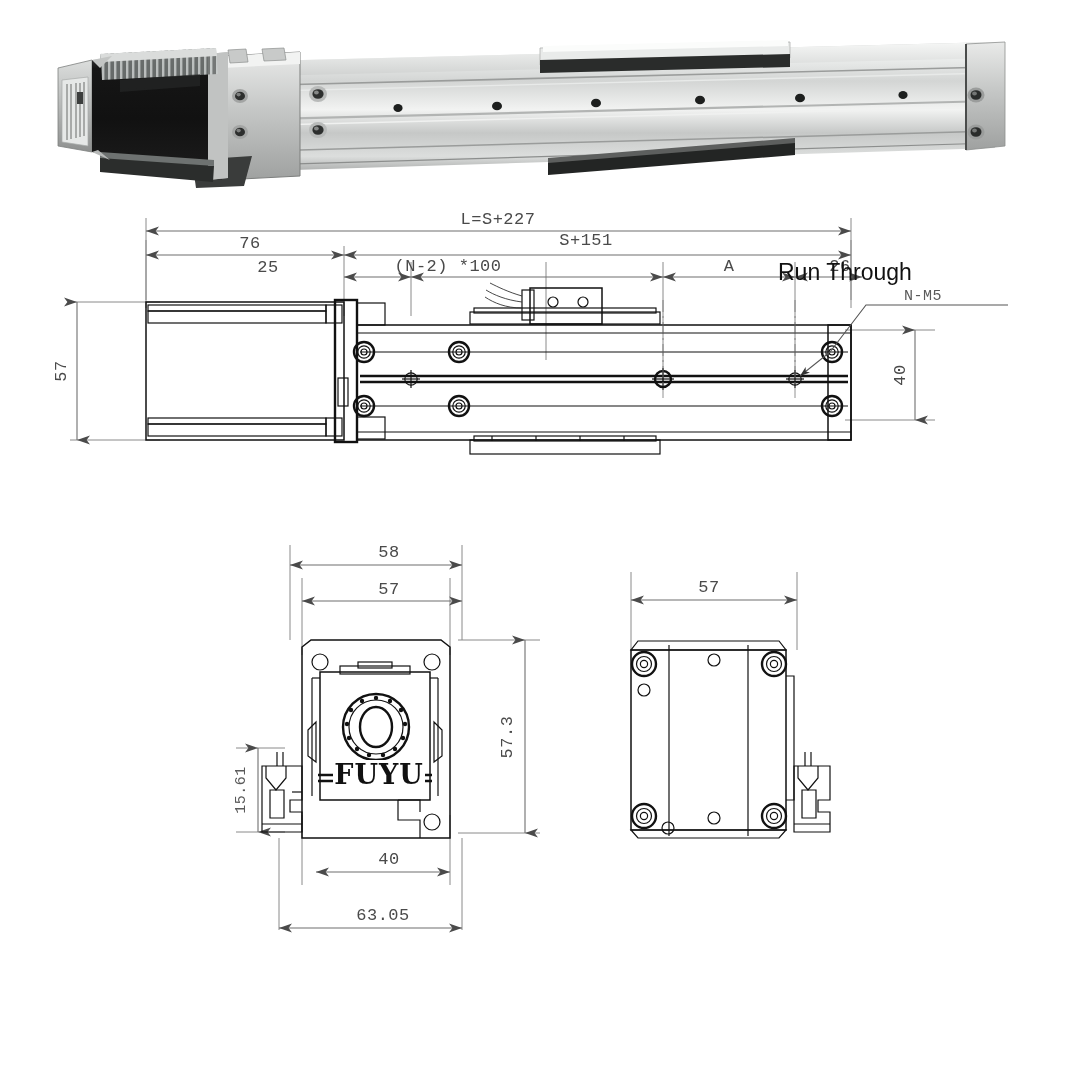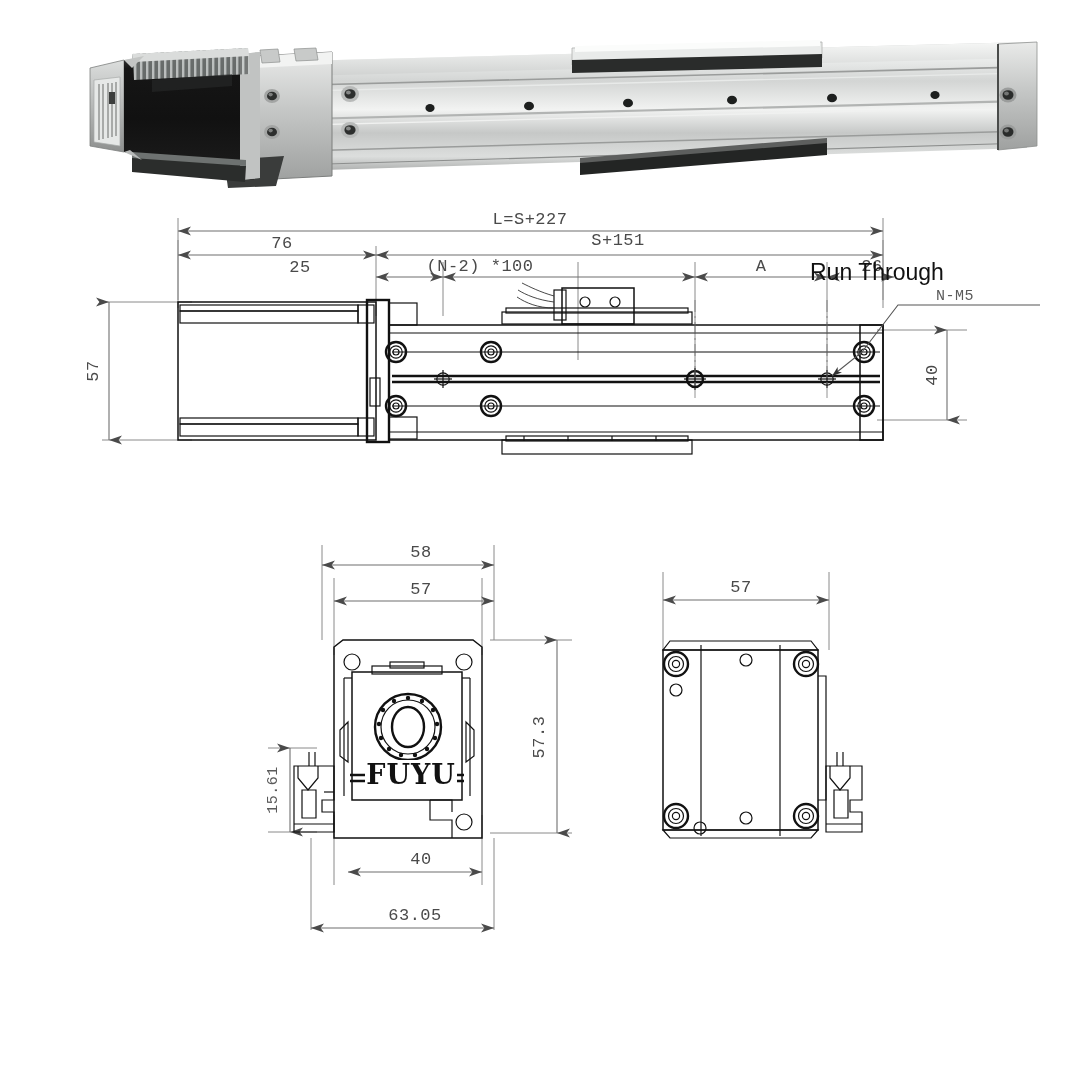--- a/index.html
+++ b/index.html
@@ -1,17 +1,17 @@
 <!DOCTYPE html>
 <html><head>
 <meta charset="utf-8">
 <style>
   html,body{margin:0;padding:0;background:#ffffff;}
   body{width:1080px;height:1080px;font-family:"Liberation Sans",sans-serif;overflow:hidden;}
-  #stage{position:relative;width:980px;height:1080px;background:#ffffff;padding-left:32px;}
+  #stage{position:relative;width:980px;height:1080px;background:#ffffff;}
   svg{display:block;}
   .dimtxt{font-family:"Liberation Mono","DejaVu Sans Mono",monospace;font-size:17px;fill:#4a4a4a;letter-spacing:0.5px;}
   .dimtxt-sm{font-family:"Liberation Mono","DejaVu Sans Mono",monospace;font-size:15px;fill:#5a5a5a;letter-spacing:0.5px;}
   .notetxt{font-family:"Liberation Sans",sans-serif;font-size:23px;fill:#111;}
   .subnote{font-family:"Liberation Mono","DejaVu Sans Mono",monospace;font-size:15px;fill:#5a5a5a;letter-spacing:0.5px;}
   .dl{stroke:#6f6f6f;stroke-width:1.1;fill:none;}
   .ext{stroke:#8a8a8a;stroke-width:1;fill:none;}
   .ol{stroke:#111;stroke-width:1.5;fill:none;}
   .ol-th{stroke:#111;stroke-width:2.4;fill:none;}
   .ol-f{stroke:#111;stroke-width:1.2;fill:none;}

